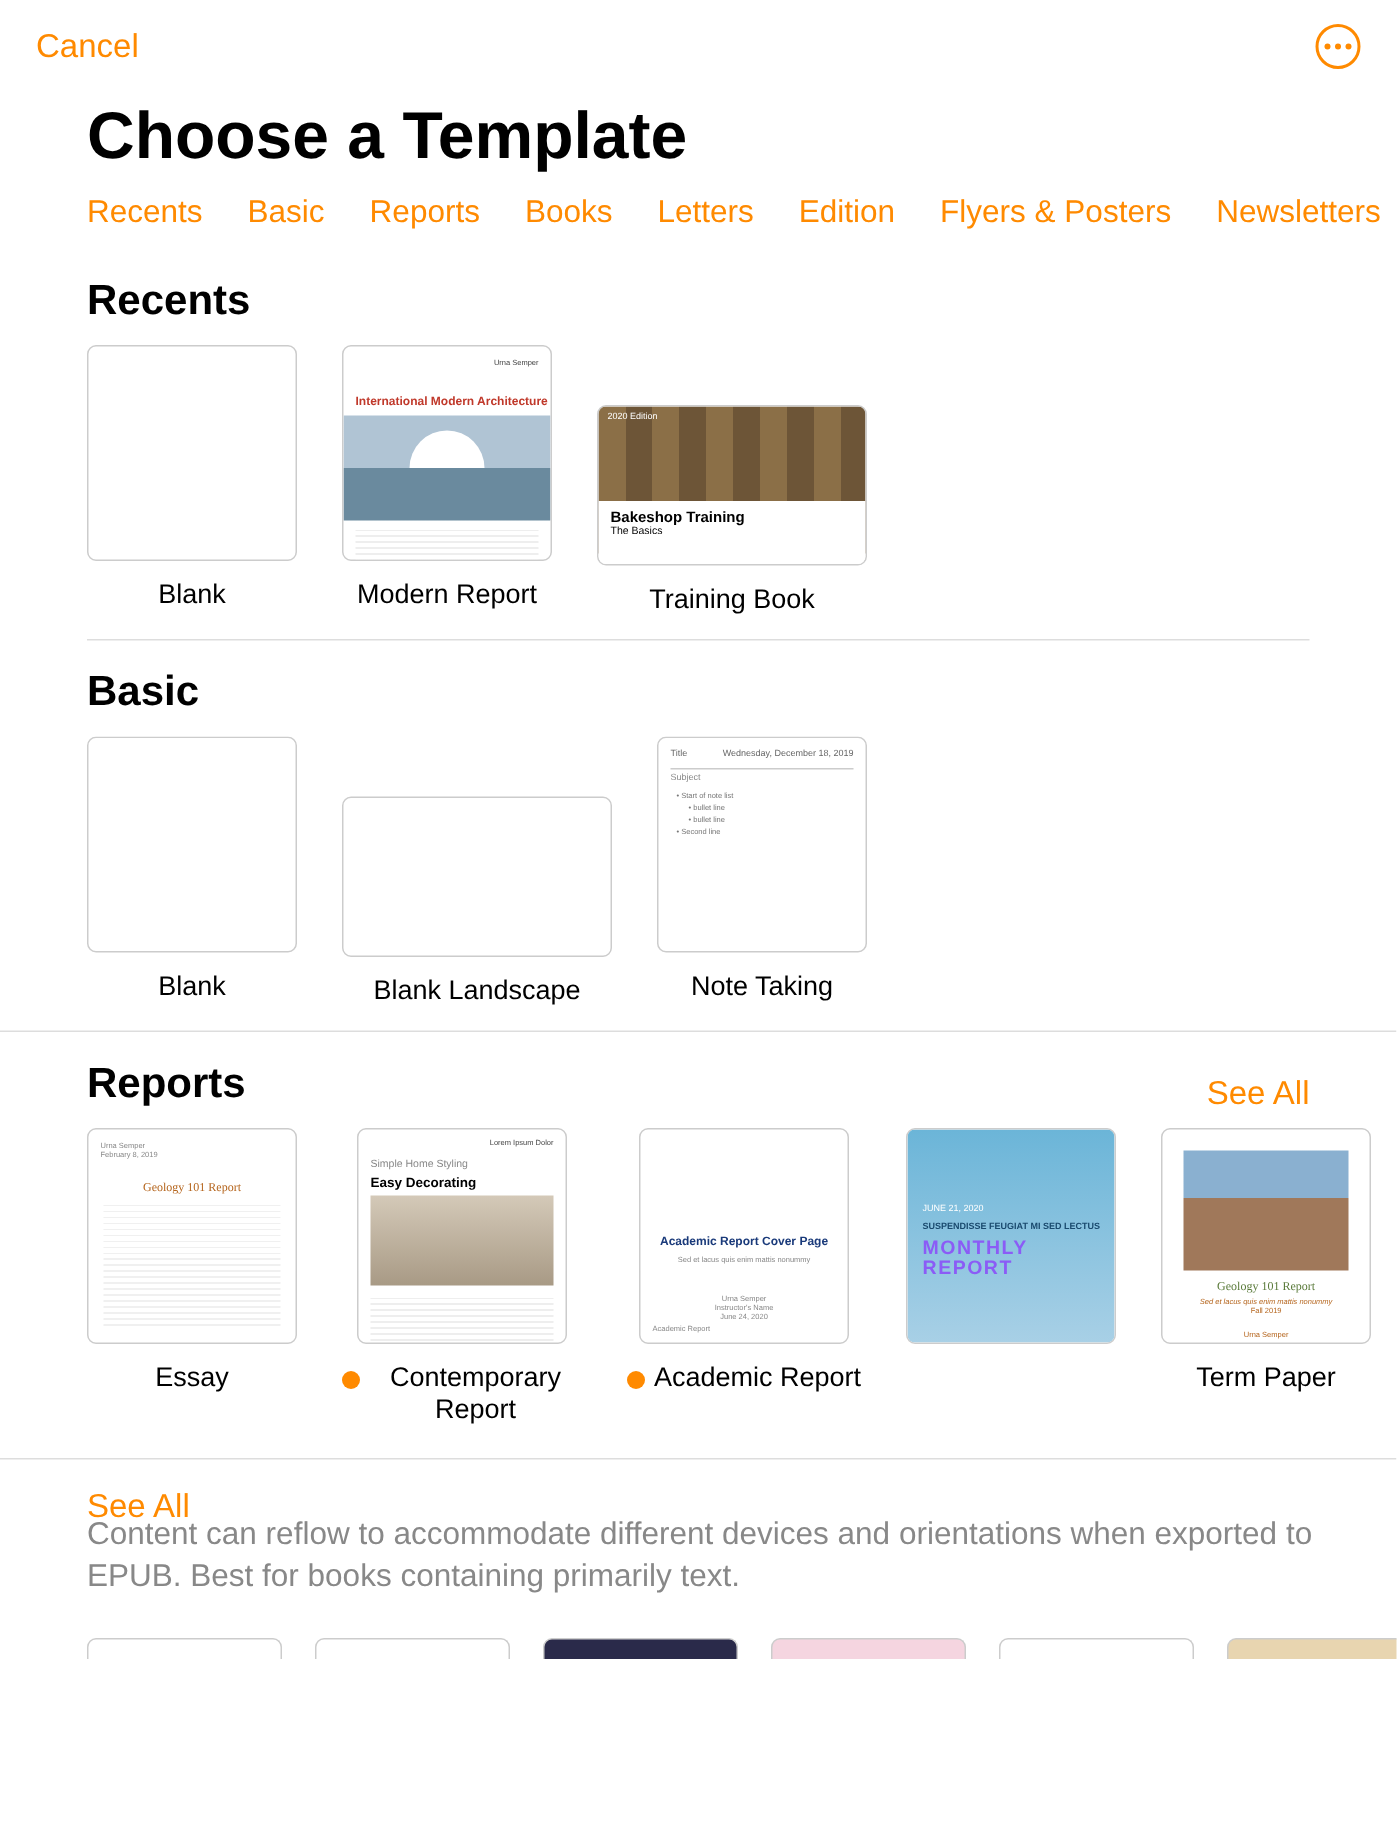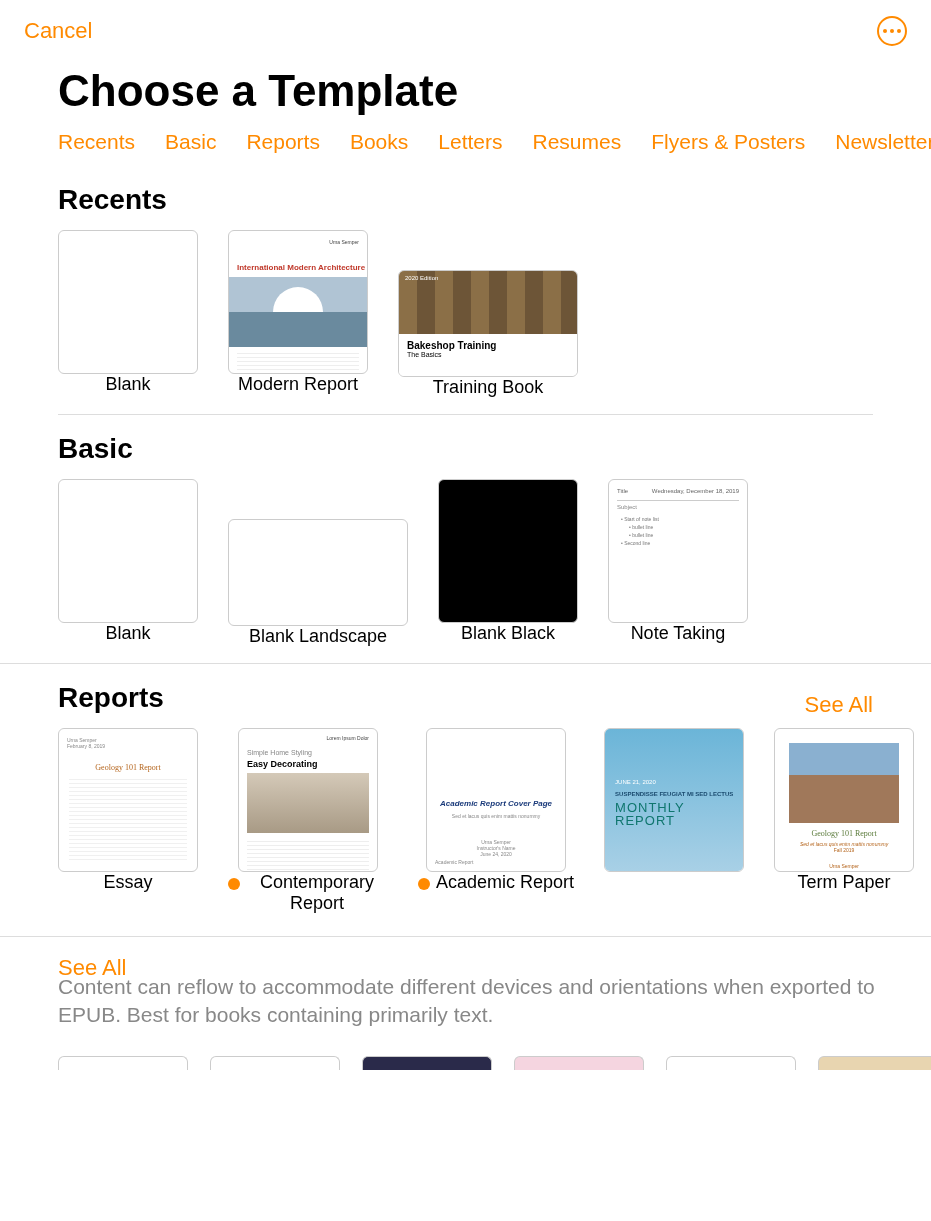--- a/index.html
+++ b/index.html
@@ -106,20 +106,21 @@
       position: relative;
       overflow: hidden;
     }
     .template-thumb.landscape {
       width: 180px;
       height: 107px;
       margin-top: 40px;
     }
     .template-thumb.black { background: #000; }
     .template-label {
+      margin-top: 12px;
       font-size: 18px;
       text-align: center;
       display: flex;
       align-items: flex-start;
       gap: 6px;
       max-width: 160px;
     }
     .dot-orange {
       width: 12px;
       height: 12px;
@@ -147,27 +148,27 @@
     .thumb-note .line { position:absolute; top:20px; left:8px; right:8px; border-top:1px solid #ccc;}
     .thumb-note .sub { position:absolute; top:24px; left:8px; font-size:6px; color:#888;}
     .thumb-note .bul { position:absolute; left:12px; font-size:5px; color:#777; text-align:left;}
     .thumb-essay .hdr { position:absolute; top:8px; left:8px; font-size:5px; color:#888;}
     .thumb-essay .tit { position:absolute; top:34px; left:0; right:0; text-align:center; font-size:8px; color:#b5651d; font-family:serif;}
     .thumb-essay .body { position:absolute; top:50px; left:10px; right:10px; bottom:10px; background: repeating-linear-gradient(#f0f0f0 0 1px, transparent 1px 4px);}
     .thumb-contemp .band { position:absolute; top:20px; left:8px; font-size:7px; color:#888;}
     .thumb-contemp .tit { position:absolute; top:30px; left:8px; font-size:9px; font-weight:bold;}
     .thumb-contemp .img { position:absolute; top:44px; left:8px; right:8px; height:60px; background:linear-gradient(#d4c9b8,#a89a85);}
     .thumb-contemp .body { position:absolute; top:112px; left:8px; right:8px; height:50px; background: repeating-linear-gradient(#eee 0 1px, transparent 1px 4px);}
-    .thumb-academ .tit { position:absolute; top:70px; left:0; right:0; text-align:center; font-size:8px; font-weight:bold; color:#1a3a7a;font-style:italic;}
+    .thumb-academ .tit { position:absolute; top:70px; left:0; right:0; text-align:center; font-size:8px; font-weight:bold; color:#1a3a7a;}
     .thumb-academ .sub { position:absolute; top:84px; left:0; right:0; text-align:center; font-size:5px; color:#888;}
     .thumb-academ .by { position:absolute; top:110px; left:0; right:0; text-align:center; font-size:5px; color:#888;}
     .thumb-prof .sky { position:absolute; inset:0; background:linear-gradient(#6bb5d8,#a8d0e6);}
     .thumb-prof .date { position:absolute; top:50px; left:10px; font-size:6px; color:#fff;}
     .thumb-prof .sup { position:absolute; top:62px; left:10px; font-size:6px; color:#1a4a6e; font-weight:bold;}
-    .thumb-prof .big { position:absolute; top:72px; left:10px; font-size:13px; color:#0f766e; font-weight:400; letter-spacing:1px; line-height:1;}
+    .thumb-prof .big { position:absolute; top:72px; left:10px; font-size:13px; color:#8b5cf6; font-weight:700; letter-spacing:1px; line-height:1;}
     .thumb-term .img { position:absolute; top:14px; left:14px; right:14px; height:80px; background:linear-gradient(#8ab0d0 40%, #a0785a 40%);}
     .thumb-term .tit { position:absolute; top:100px; left:0; right:0; text-align:center; font-size:8px; color:#5a7a3a; font-family:serif;}
     .thumb-term .sub { position:absolute; top:112px; left:0; right:0; text-align:center; font-size:5px; color:#b5651d; font-style:italic;}
     .thumb-term .by { position:absolute; top:134px; left:0; right:0; text-align:center; font-size:5px; color:#b5651d;}
     .books-row {
       display: flex;
       gap: 22px;
       padding-bottom: 0;
     }
     .book-peek {
@@ -200,21 +201,21 @@
 </div>
 
 <h1 class="page-title">Choose a Template</h1>
 
 <div class="tabs">
   <div class="tab">Recents</div>
   <div class="tab">Basic</div>
   <div class="tab">Reports</div>
   <div class="tab">Books</div>
   <div class="tab">Letters</div>
-  <div class="tab">Resumes</div>
+  <div class="tab">Edition</div>
   <div class="tab">Flyers &amp; Posters</div>
   <div class="tab">Newsletters</div>
 
 </div>
 
 <div class="section">
   <div class="section-title">Recents</div>
   <div class="templates">
     <div class="template-item">
       <div class="template-thumb"></div>
@@ -249,24 +250,20 @@
 <div class="section">
   <div class="section-title">Basic</div>
   <div class="templates">
     <div class="template-item">
       <div class="template-thumb"></div>
       <div class="template-label">Blank</div>
     </div>
     <div class="template-item">
       <div class="template-thumb landscape"></div>
       <div class="template-label">Blank Landscape</div>
-    </div>
-    <div class="template-item">
-      <div class="template-thumb black"></div>
-      <div class="template-label">Blank Black</div>
     </div>
     <div class="template-item">
       <div class="template-thumb thumb-note">
         <div class="head">
             <span>Title</span>
             <span>Wednesday, December 18, 2019</span>
           </div>
         <div class="line"></div>
         <div class="sub">Subject</div>
         <div class="bul" style="top:36px;">• Start of note list</div>

